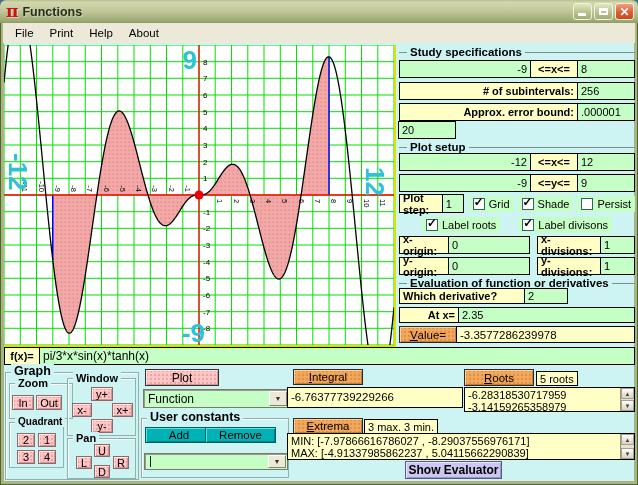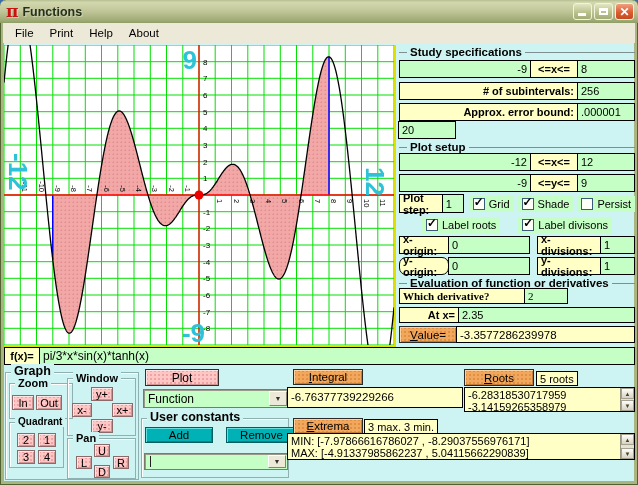--- a/index.html
+++ b/index.html
@@ -279,32 +279,32 @@
       <span>Label divisons</span>
     </span>
   </div>
   <div class="rp row" style="top:236px;height:18px;">
     <span class="ybox" style="width:50px;">x-origin:</span>
     <span class="gbox join" style="width:82px;">0</span>
     <span class="ybox" style="width:64px;margin-left:7px;">x-divisions:</span>
     <span class="gbox join" style="flex:1;">1</span>
   </div>
   <div class="rp row" style="top:257px;height:18px;">
-    <span class="ybox" style="width:50px;border-radius:7px;">y-origin:</span>
+    <span class="ybox" style="width:50px;">y-origin:</span>
     <span class="gbox join" style="width:82px;">0</span>
     <span class="ybox" style="width:64px;margin-left:7px;">y-divisions:</span>
     <span class="gbox join" style="flex:1;">1</span>
   </div>
 
   <div class="rp ghead" style="top:277px;">
     <span class="ln s"></span>
       <span>Evaluation of function or derivatives</span>
       <span class="ln f"></span>
   </div>
-  <div class="rp row" style="top:288px;height:16px;font-family:Liberation Serif, serif;">
+  <div class="rp row" style="top:288px;height:16px;">
     <span class="ybox" style="width:126px;">Which derivative?</span>
     <span class="gbox join" style="width:44px;">2</span>
   </div>
   <div class="rp row" style="top:307px;height:16px;">
     <span class="ybox right" style="width:60px;">At x=</span>
     <span class="gbox join" style="flex:1;">2.35</span>
   </div>
   <div class="rp row" style="top:326px;height:17px;">
     <span class="obtn ufirst" style="width:58px;"><u>V</u>alue=</span>
     <span class="ybox join" style="flex:1;font-weight:normal;font-size:11.5px;">-3.3577286239978</span>
@@ -346,21 +346,21 @@
   </div>
 
   <span class="pbtn big abs" style="left:145px;top:369px;width:74px;height:17px;">Plot</span>
   <div class="dd abs" style="left:143px;top:389px;width:146px;height:19px;">
     <span>Function</span>
     <span class="arrowbox">▼</span>
   </div>
   <div class="frame" style="left:141px;top:418px;width:148px;height:60px;">
     <span class="flabel big">User constants</span>
     <span class="tbtn abs" style="left:3px;top:8px;width:68px;height:16px;">Add</span>
-    <span class="tbtn abs" style="left:84px;top:8px;width:71px;height:16px;">Remove</span>
+    <span class="tbtn abs" style="left:63px;top:8px;width:71px;height:16px;">Remove</span>
     <div class="dd abs" style="left:2px;top:34px;width:144px;height:17px;">
       <span class="caret"></span>
       <span></span>
       <span class="arrowbox">▼</span>
     </div>
   </div>
 
   <span class="obtn ufirst abs" style="left:293px;top:369px;width:70px;height:16px;"><u>I</u>ntegral</span>
   <div class="resbox abs" style="left:287px;top:387px;width:176px;height:21px;font-size:11.5px;line-height:17px;">-6.76377739229266</div>
   <span class="obtn ufirst abs" style="left:464px;top:369px;width:70px;height:17px;"><u>R</u>oots</span>
@@ -378,14 +378,15 @@
   <span class="badge abs" style="left:364px;top:419px;height:15px;">3 max. 3 min.</span>
   <div class="resbox abs" style="left:287px;top:433px;width:348px;height:27px;padding-right:14px;">
     <div>MIN: [-7.97866616786027 , -8.29037556976171]</div>
     <div>MAX: [-4.91337985862237 , 5.04115662290839]</div>
     <span class="sb">
       <span class="sbtn">▲</span>
       <span class="sbtn">▼</span>
     </span>
   </div>
 
+  <span class="sev abs" style="left:405px;top:461px;width:97px;height:18px;">Show Evaluator</span>
 
 </div>
 
 </body></html>

